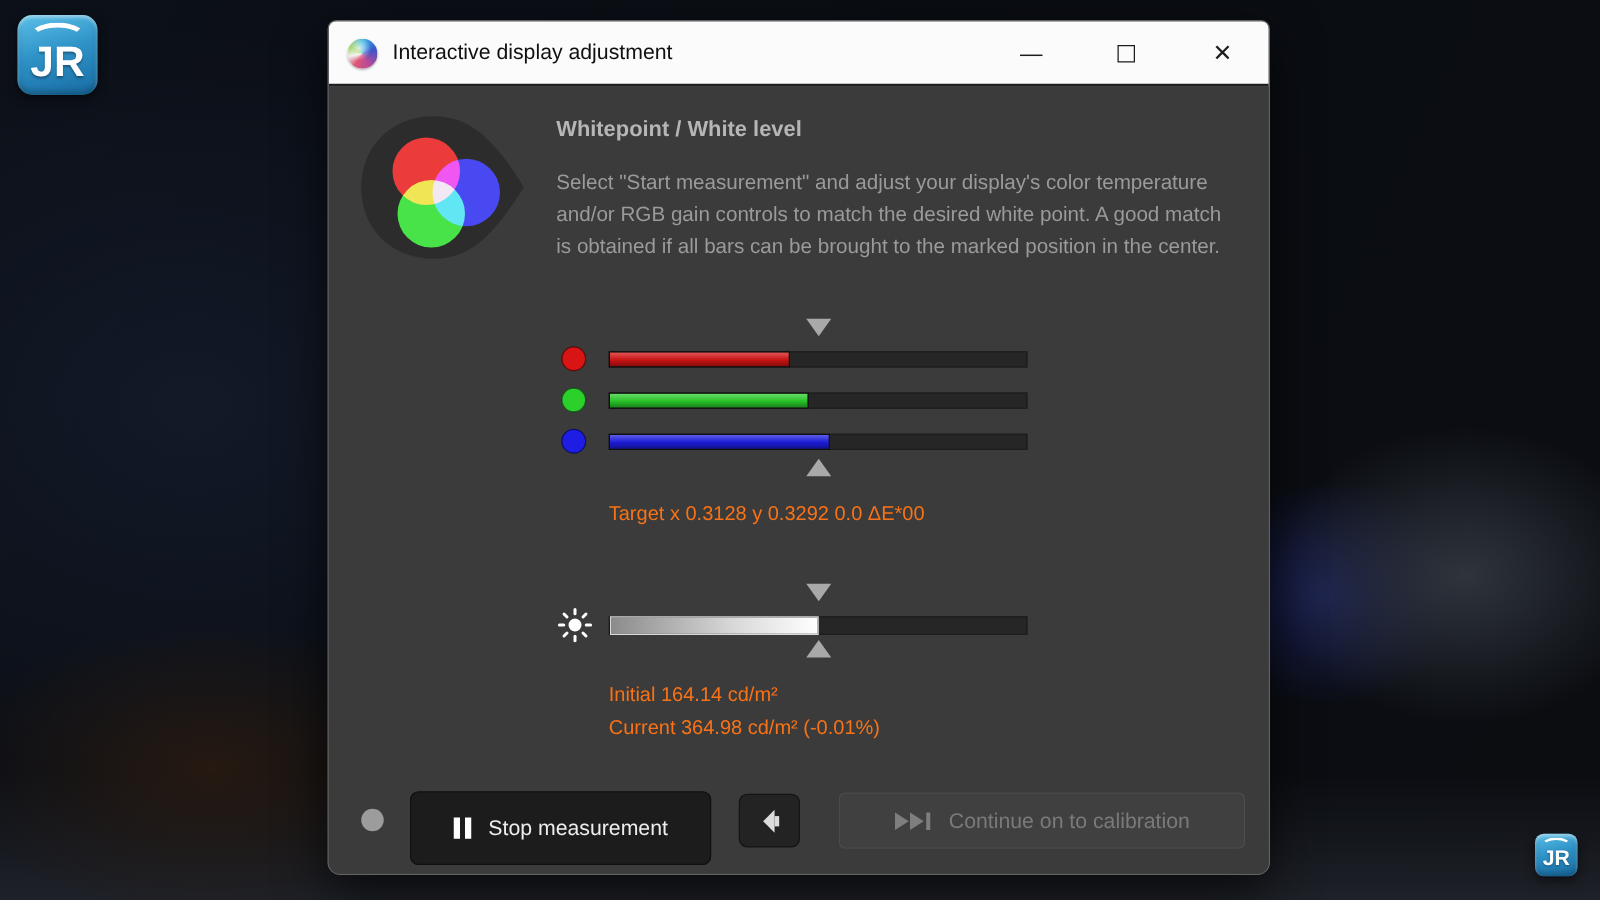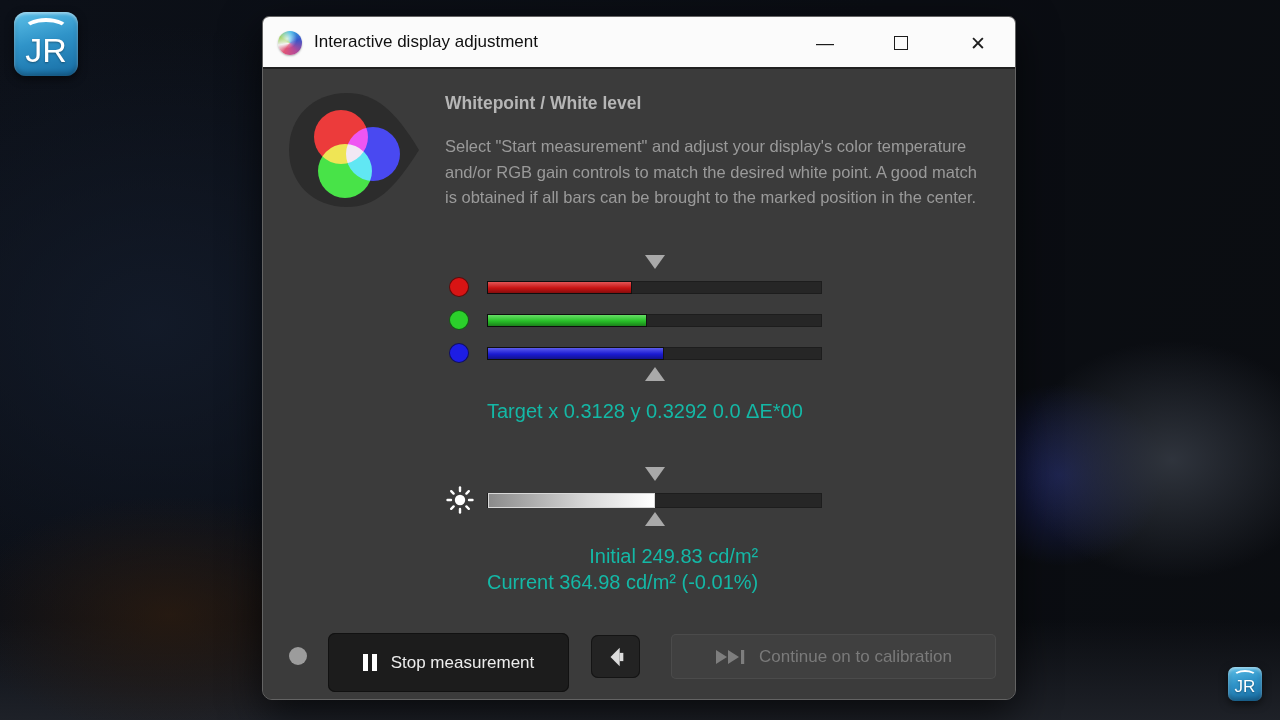--- a/index.html
+++ b/index.html
@@ -21,21 +21,21 @@
   .jr-badge {
     position:absolute; border-radius:12px;
     background:linear-gradient(165deg,#5cc0e8 0%, #2f93c8 45%, #176ca3 100%);
     box-shadow:inset 0 2px 3px rgba(255,255,255,.45), inset 0 -3px 5px rgba(0,0,0,.25), 0 3px 8px rgba(0,0,0,.55);
     display:flex; align-items:flex-end; justify-content:center;
   }
   .jr-badge .arc {
     position:absolute; left:50%; transform:translateX(-50%);
     border:4px solid transparent; border-top-color:#ffffff; border-radius:50%;
   }
-  .jr-badge .letters { color:#fff; font-weight:normal; letter-spacing:0; text-shadow:0 1px 2px rgba(0,0,0,.35);text-align:right; }
+  .jr-badge .letters { color:#fff; font-weight:bold; letter-spacing:0; text-shadow:0 1px 2px rgba(0,0,0,.35);text-align:right; }
   .jr-badge.big { left:14px; top:12px; width:64px; height:64px; }
   .jr-badge.big .arc { top:6px; width:46px; height:24px; }
   .jr-badge.big .letters { font-size:34px; line-height:52px; }
   .jr-badge.small { left:1228px; top:667px; width:34px; height:34px; border-radius:7px; }
   .jr-badge.small .arc { top:3px; width:24px; height:13px; border-width:2.5px; }
   .jr-badge.small .letters { font-size:17px; line-height:28px; }
 
   
   .window {
     position:absolute; left:262px; top:16px; width:754px; height:684px;
@@ -90,21 +90,21 @@
     background-image:linear-gradient(to bottom, rgba(255,255,255,.28), rgba(0,0,0,.08) 55%, rgba(0,0,0,.38));
     outline:1px solid rgba(0,0,0,.5);
   }
   .white-track { position:absolute; left:224px; top:424px; width:335px; height:15px; background:#262626; border:1px solid #1d1d1d; }
   .white-fill {
     position:absolute; left:0; top:-1px; height:15px;
     background:linear-gradient(to right, #8b8b8b 0%, #d9d9d9 60%, #ffffff 100%);
     border:1px solid #d8d8d8;
   }
 
-  .readout { position:absolute; left:224px; font-size:20px; line-height:25.5px; color:#14b8a6;text-align:right; }
+  .readout { position:absolute; left:224px; font-size:16px; line-height:25.5px; color:#f97316; }
 
   
   .status-dot { position:absolute; left:26px; top:578px; width:18px; height:18px; border-radius:50%; background:#9c9c9c; }
   .btn { position:absolute; display:flex; align-items:center; justify-content:center; cursor:pointer; border:none; }
   .btn-stop {
     left:65px; top:564px; width:241px; height:59px;
     background:#1c1c1c; border-radius:7px; color:#ededed; font-size:17px;
     box-shadow:inset 0 0 0 1px #111;
   }
   .pause-icon { display:inline-flex; gap:4px; margin-right:14px; }
@@ -195,21 +195,21 @@
           <line x1="20.4" y1="7.6" x2="22.8" y2="5.2"></line>
       </g>
     </svg>
     <div class="white-track">
       <div class="white-fill" style="width: 50%;"></div>
     </div>
 
     <div class="tri up" style="left:382px; top:443px;"></div>
 
     <div class="readout" style="top:475px;">
-      <div>Initial 249.83 cd/m²</div>
+      <div>Initial 164.14 cd/m²</div>
       <div>Current 364.98 cd/m² (-0.01%)</div>
     </div>
 
     <span class="status-dot"></span>
 
     <button class="btn btn-stop">
       <span class="pause-icon">
           <i></i>
           <i></i>
         </span>

